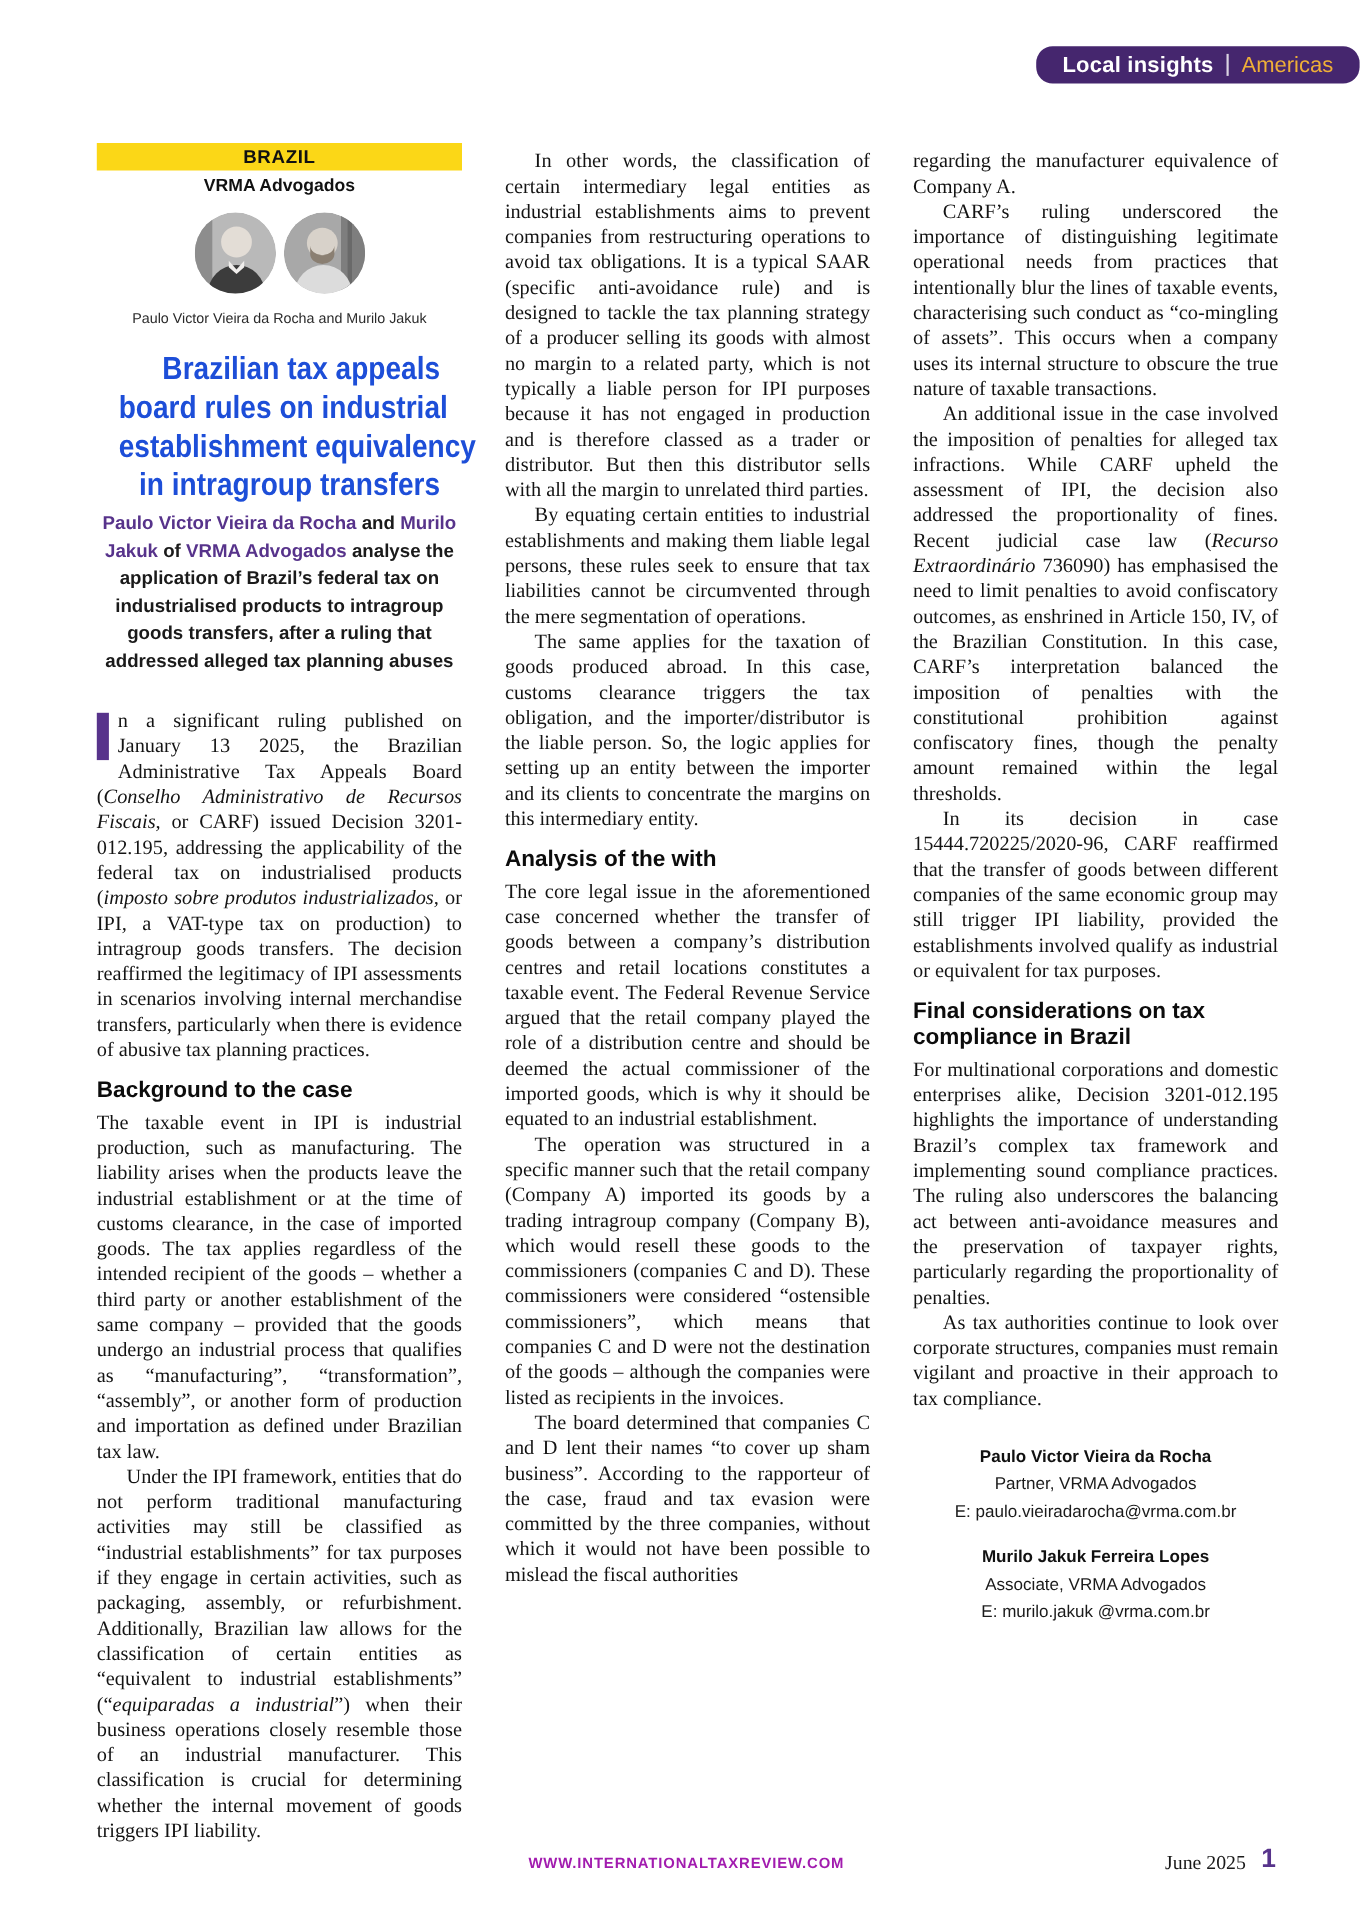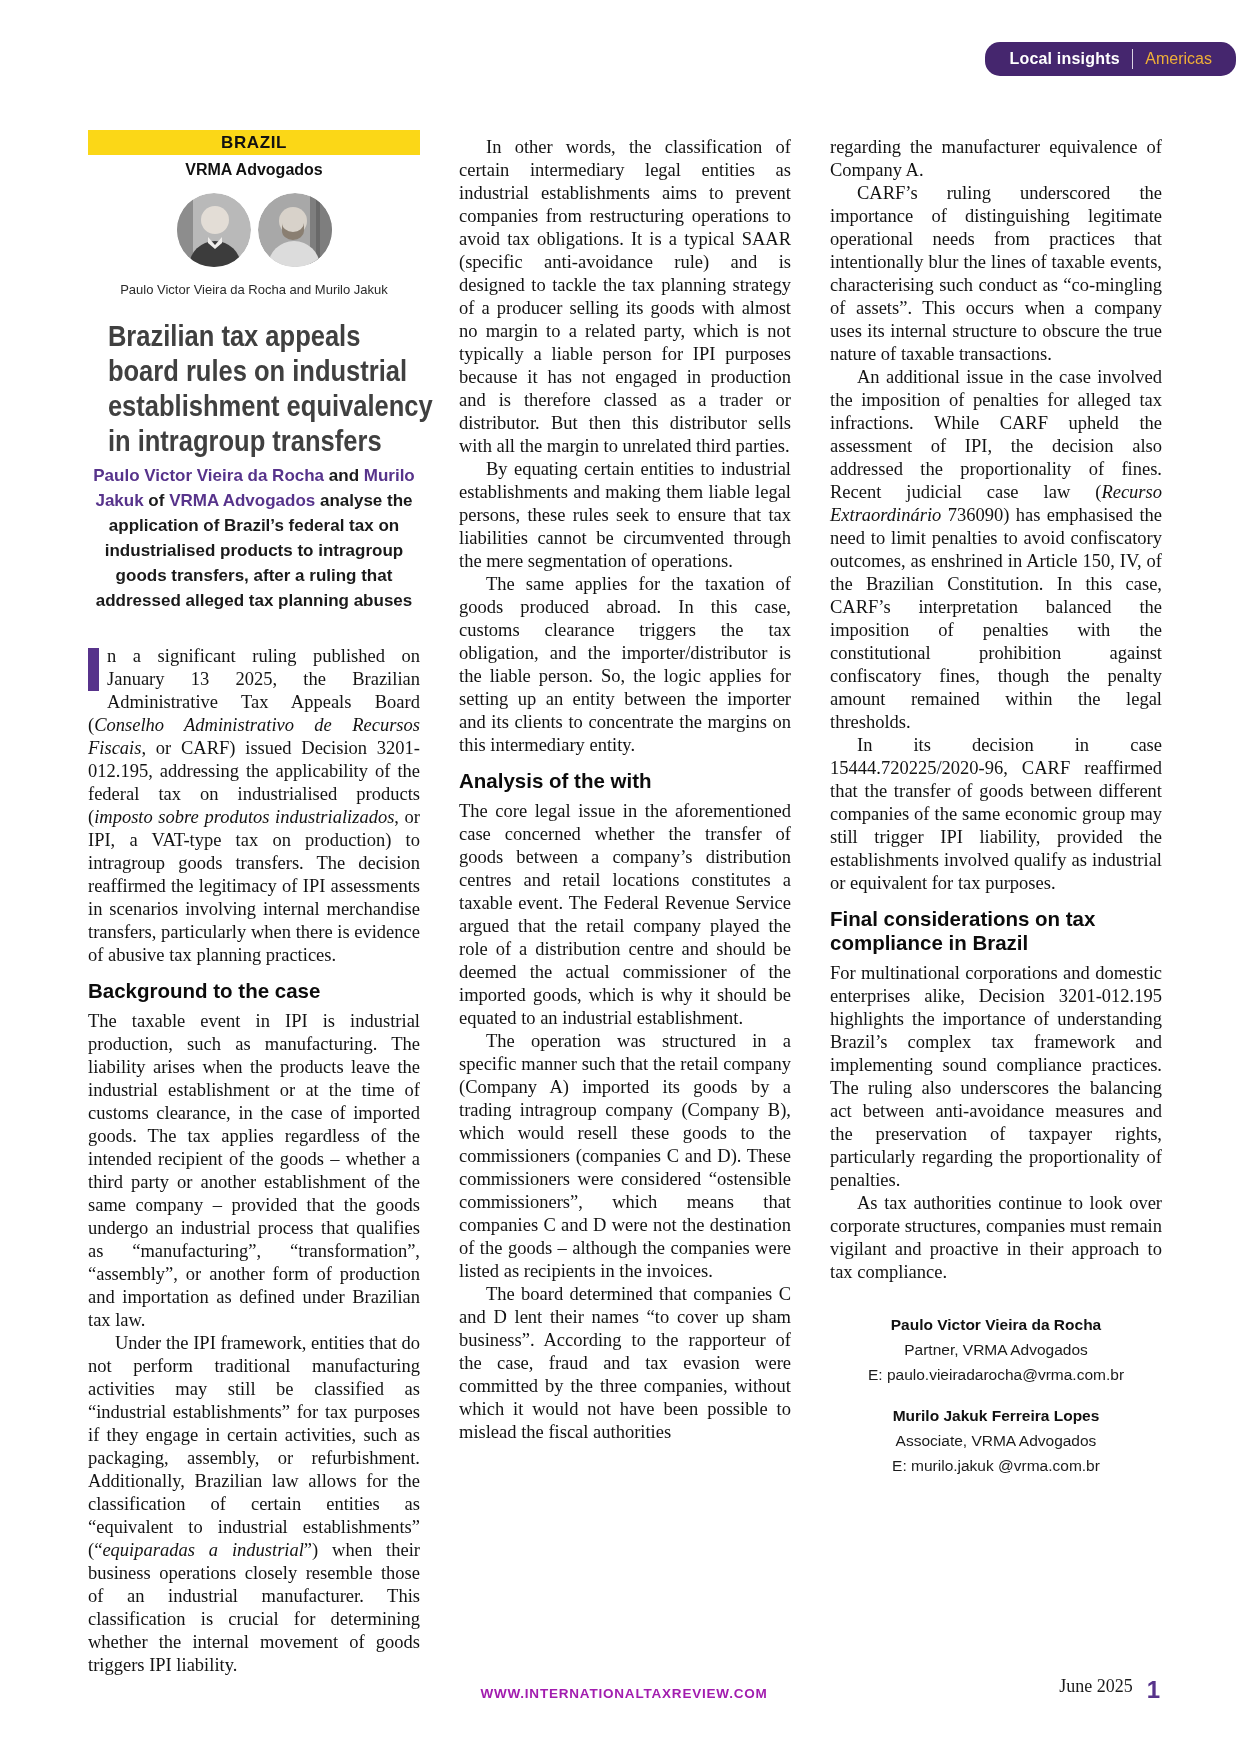--- a/index.html
+++ b/index.html
@@ -8,21 +8,21 @@
     width:1241px; height:1754px; position:relative; overflow:hidden;
     font-family:"Liberation Serif", serif; color:#131313;
   }
   .page { position:absolute; inset:0; background:#fff; }
 
   
   .badge {
     position:absolute; top:42px; right:5px; height:34px;
     background:var(--purple,#45266e); border-radius:15px;
     display:flex; align-items:center; gap:12px; padding:0 24px;
-    font-family:"Liberation Sans", sans-serif; font-size:16px;
+    font-family:"Liberation Sans", sans-serif; font-size:20px;
   }
   .badge .section { color:#ffffff; font-weight:bold; letter-spacing:.2px; }
   .badge .sep { width:1.5px; height:20px; background:rgba(255,255,255,.8); }
   .badge .region { color:var(--gold,#EFAF37); }
 
   .col { position:absolute; width:332px; }
   .col-left   { left:88px;  top:130px; }
   .col-middle { left:459px; top:136px; }
   .col-right  { left:830px; top:136px; }
 
@@ -36,21 +36,21 @@
     margin-top:6px; text-align:center; color:#111;
     font-family:"Liberation Sans", sans-serif; font-weight:bold; font-size:16px;
   }
   .photos { margin-top:14px; display:flex; justify-content:center; gap:7px; }
   .photo { width:74px; height:74px; border-radius:50%; overflow:hidden; display:block; }
   .caption {
     margin-top:15px; text-align:center; color:#2a2a2a;
     font-family:"Liberation Sans", sans-serif; font-size:13px;
   }
   .title {
-    margin-top:22px; text-align:left; color:#404040;
+    margin-top:22px; text-align:right; color:#1d4ed8;
     font-family:"Liberation Sans", sans-serif; font-weight:bold;
     font-size:29px; line-height:35px;
   }
   .title .tline { display:block; white-space:nowrap; transform:scaleX(.88); transform-origin:50% 50%; }
   .byline {
     margin-top:4px; text-align:center; color:#1a1a1a;
     font-family:"Liberation Sans", sans-serif; font-weight:bold;
     font-size:17px; line-height:25px;
   }
   .byline .purple { color:var(--purple_text,#57338b); }
@@ -77,21 +77,21 @@
   .contact .person + .person { margin-top:16px; }
   .contact .name { font-weight:bold; color:#111; }
 
   .footer-url {
     position:absolute; left:88px; width:1072px; top:1686px; text-align:center;
     font-family:"Liberation Sans", sans-serif; font-weight:bold;
     font-size:13.5px; letter-spacing:.8px; color:#a21caf;
   }
   .footer-right {
     position:absolute; right:81px; top:1676px;
-    display:flex; align-items:flex-start; gap:14px;
+    display:flex; align-items:flex-end; gap:14px;
   }
   .footer-date { font-family:"Liberation Serif", serif; font-size:18px; color:#1a1a1a; }
   .footer-page {
     font-family:"Liberation Sans", sans-serif; font-weight:bold;
     font-size:24px; color:var(--purple_text,#3a2a6d);
   }
 </style>
 </head>
 <body>
 

